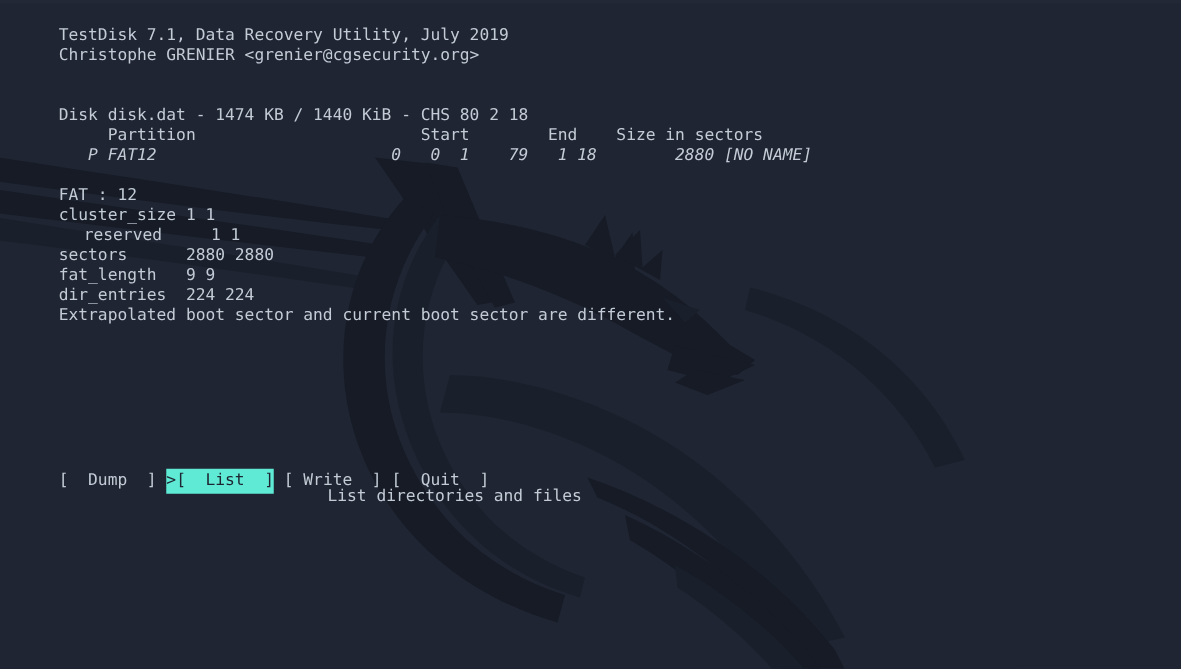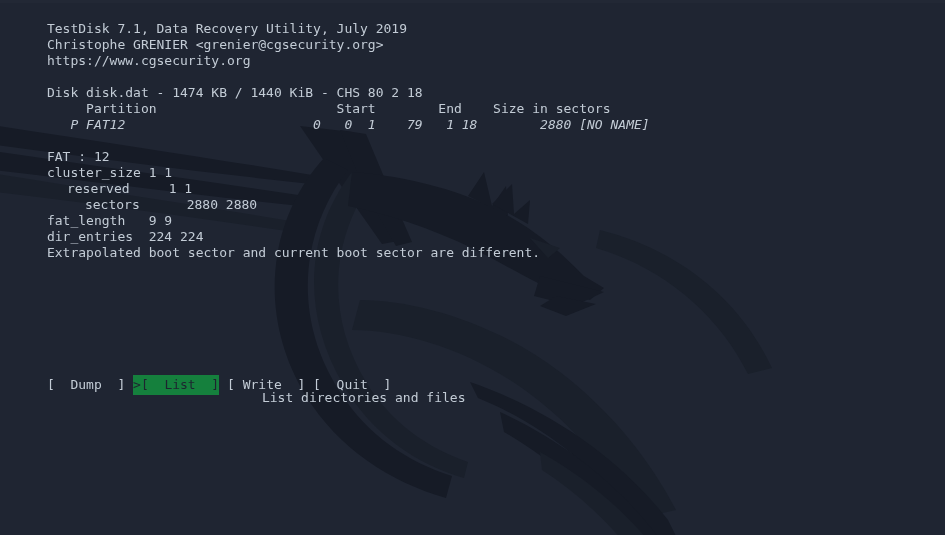--- a/index.html
+++ b/index.html
@@ -72,21 +72,21 @@
     left: 0;
     height: 20px;
     line-height: 20px;
     white-space: pre;
   }
   .menu-item {
     display: inline-block;
     white-space: pre;
   }
   .menu-item.selected {
-    background: #15803d;
+    background: #5eead4;
     color: #1e2430;
   }
   .hint-row {
     position: absolute;
     height: 16px;
     line-height: 16px;
     white-space: pre;
   }
 </style>
 </head>
@@ -137,44 +137,41 @@
   <div id="top-strip"></div>
 
   <div id="term">
 
     <div class="row" style="top:2px;">
       <span class="tx">TestDisk 7.1, Data Recovery Utility, July 2019</span>
     </div>
     <div class="row" style="top:18px;text-align:center;">
       <span class="tx">Christophe GRENIER &lt;grenier@cgsecurity.org&gt;</span>
     </div>
-    <div class="row" style="top:34px;">
-      <span class="tx">https://www.cgsecurity.org</span>
-    </div>
 
     <div class="row" style="top:66px;">
       <span class="tx">Disk disk.dat - 1474 KB / 1440 KiB - CHS 80 2 18</span>
     </div>
     <div class="row" style="top:82px;">
       <span class="tx">     Partition                       Start        End    Size in sectors</span>
     </div>
     <div class="row" style="top:98px;font-style:italic;">
       <span class="tx">   P FAT12                        0   0  1    79   1 18        2880 [NO NAME]</span>
     </div>
 
     <div class="row" style="top:130px;">
       <span class="tx">FAT : 12</span>
     </div>
     <div class="row" style="top:146px;">
       <span class="tx">cluster_size 1 1</span>
     </div>
     <div class="row" style="top:162px;padding-left:20px;">
       <span class="tx">reserved     1 1</span>
     </div>
-    <div class="row" style="top:178px;padding-left:38px;">
+    <div class="row" style="top:178px;">
       <span class="tx">sectors      2880 2880</span>
     </div>
     <div class="row" style="top:194px;">
       <span class="tx">fat_length   9 9</span>
     </div>
     <div class="row" style="top:210px;">
       <span class="tx">dir_entries  224 224</span>
     </div>
     <div class="row" style="top:226px;">
       <span class="tx">Extrapolated boot sector and current boot sector are different.</span>

